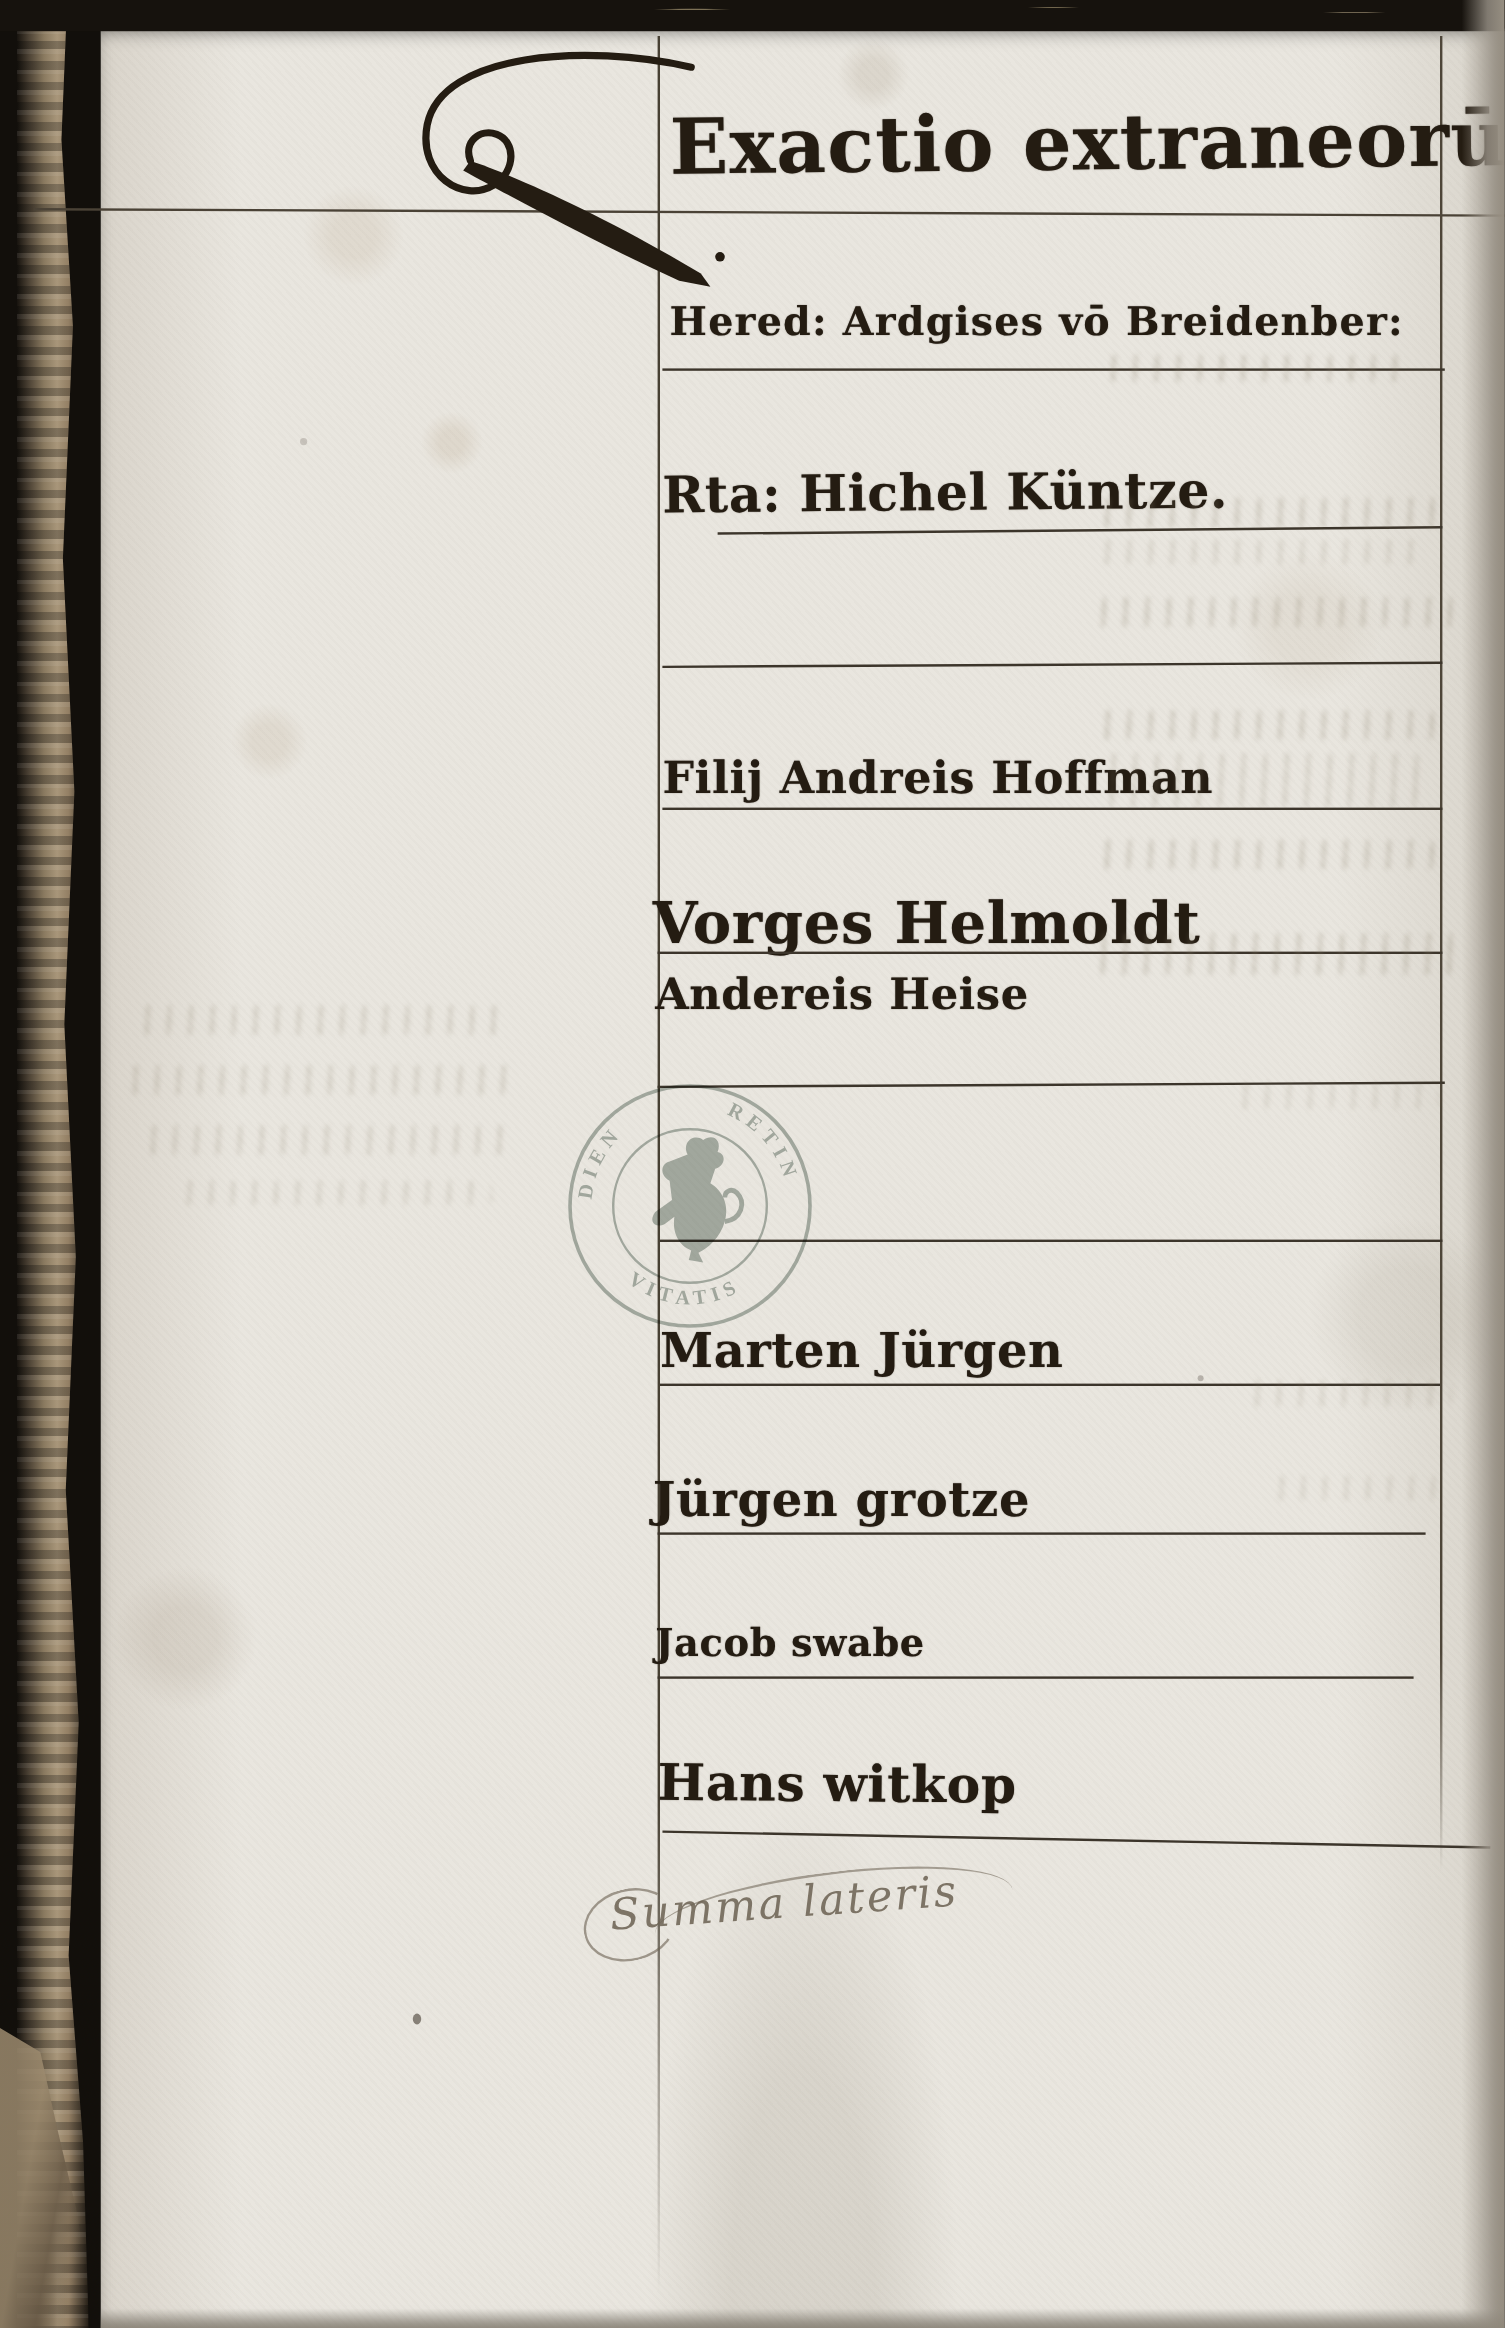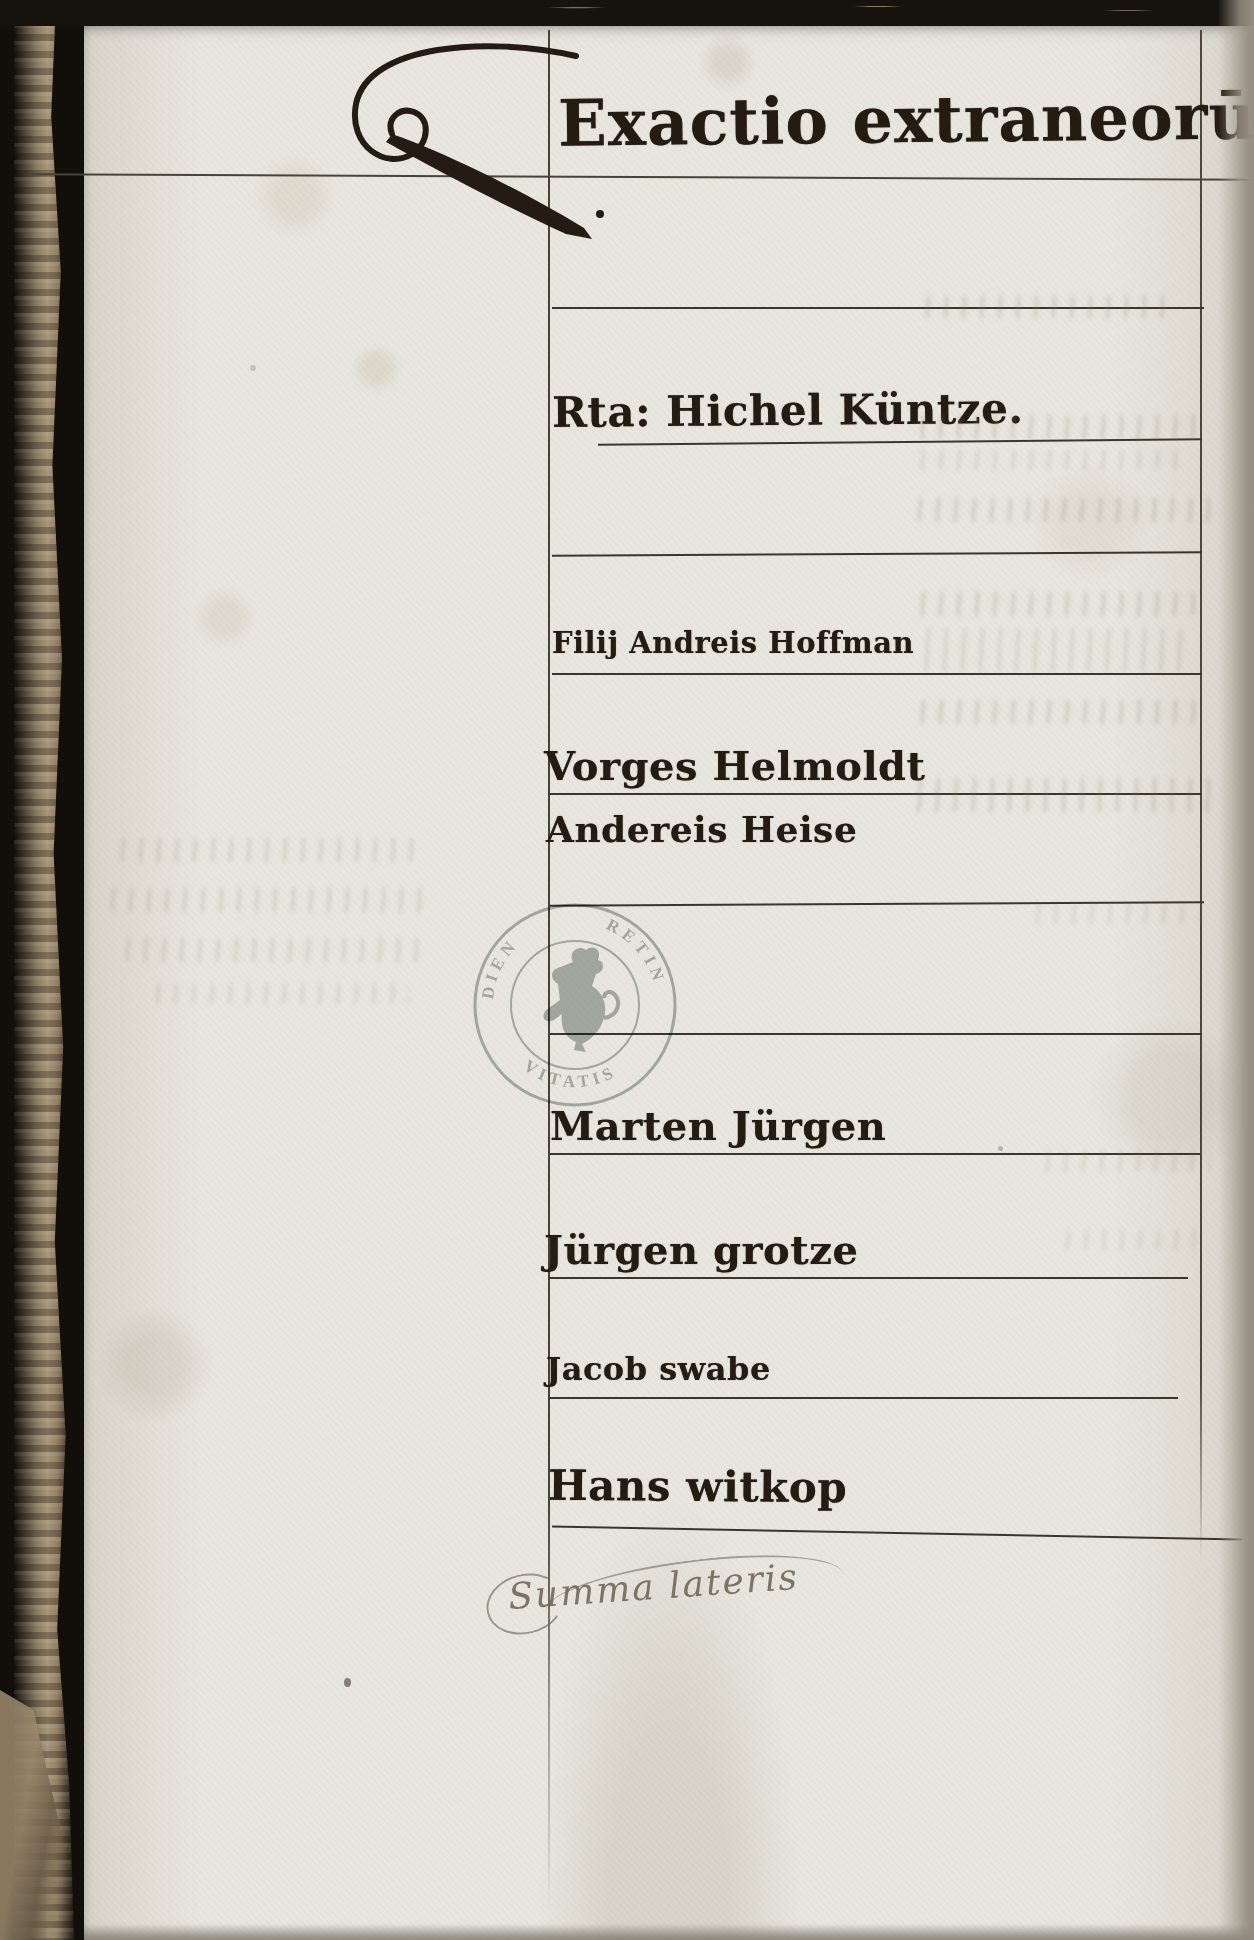--- a/index.html
+++ b/index.html
@@ -96,35 +96,38 @@
   <div class="rule-v left-rule"></div>
   <div class="rule-v right-rule"></div>
 
   <svg class="flourish" width="280" height="200" viewBox="0 0 280 200">
     <path d="M238 14 C150 -6 30 2 18 62 C10 104 48 128 74 112 C92 100 92 76 76 70 C62 65 48 76 54 92" fill="none" stroke="#241c12" stroke-width="6" stroke-linecap="round"></path>
     <path d="M54 92 C90 104 170 140 246 186 L254 197 L228 192 C158 160 88 122 48 100 Z" fill="#241c12"></path>
     <circle cx="262" cy="172" r="4" fill="#241c12"></circle>
   </svg>
   <div class="title">Exactio extraneorū.</div>
 
+  <div class="entry" style="left:558px;top:248px;font-size:33px;letter-spacing:1px">
+    <span>Hered: Ardgises vō Breidenber:</span>
+  </div>
   <div class="underline" style="left:552px;top:307px;width:652px"></div>
 
   <div class="entry" style="left:552px;top:386px;font-size:42px;transform:rotate(-.5deg)">
     <span>Rta: Hichel Küntze.</span>
   </div>
   <div class="underline" style="left:598px;top:441px;width:604px;transform:rotate(-.5deg)"></div>
 
   <div class="underline" style="left:552px;top:553px;width:650px;transform:rotate(-.3deg)"></div>
 
-  <div class="entry" style="left:552px;top:626px;font-size:29px">
+  <div class="entry" style="left:552px;top:626px;font-size:37px">
     <span>Filij Andreis Hoffman</span>
   </div>
   <div class="underline" style="left:552px;top:673px;width:650px"></div>
 
-  <div class="entry" style="left:544px;top:742px;font-size:40px">
+  <div class="entry" style="left:544px;top:742px;font-size:48px">
     <span>Vorges Helmoldt</span>
   </div>
   <div class="underline" style="left:548px;top:793px;width:654px"></div>
 
   <div class="entry" style="left:546px;top:808px;font-size:36px">
     <span>Andereis Heise</span>
   </div>
   <div class="underline" style="left:548px;top:903px;width:656px;transform:rotate(-.3deg)"></div>
 
   <div class="underline" style="left:550px;top:1033px;width:652px"></div>

